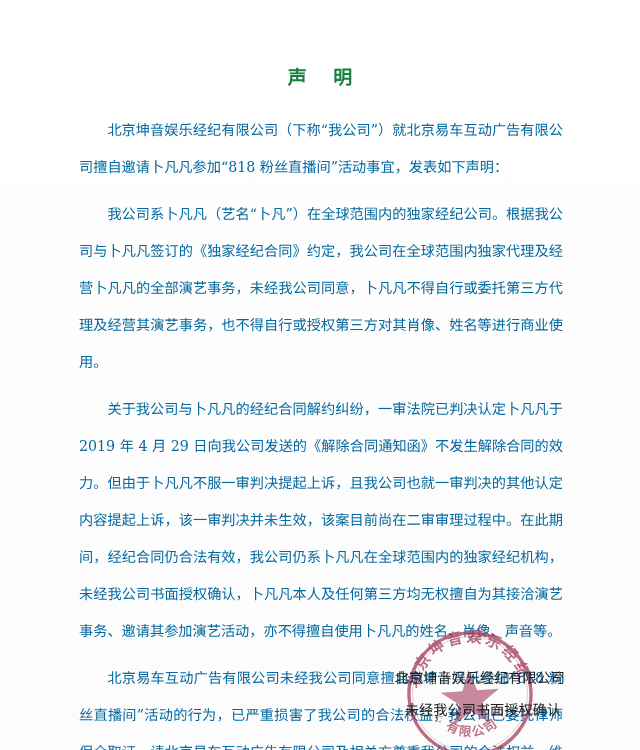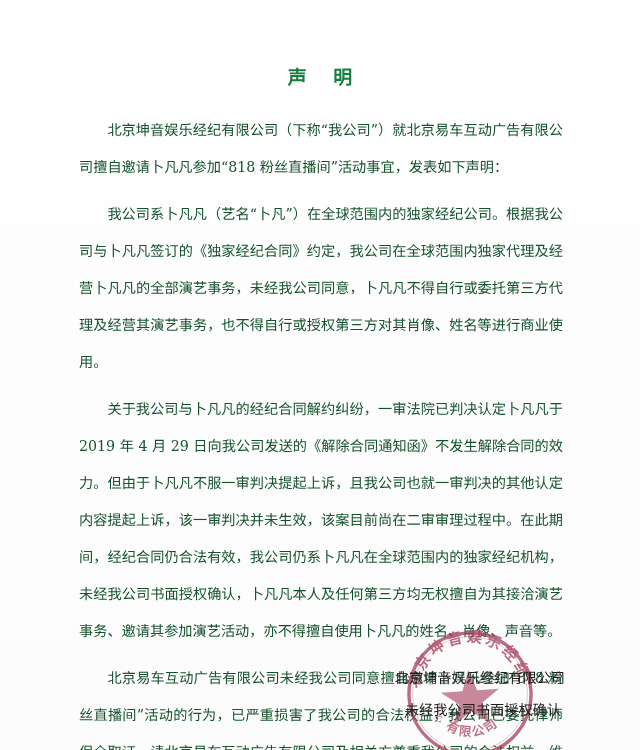--- a/index.html
+++ b/index.html
@@ -40,21 +40,21 @@
     width: 484px;
   }
   .para {
     font-size: 14.2px;
     line-height: 37px;
     text-align: justify;
     text-align-last: left;
     text-justify: inter-ideograph;
     text-indent: 2em;
     margin: 0 0 10px 0;
-    color: #14532d;
+    color: #0369a1;
     word-break: break-all;
   }
 
   
   #sign-block {
     position: absolute;
     left: 330px;
     top: 662px;
     width: 235px;
     text-align: right;

